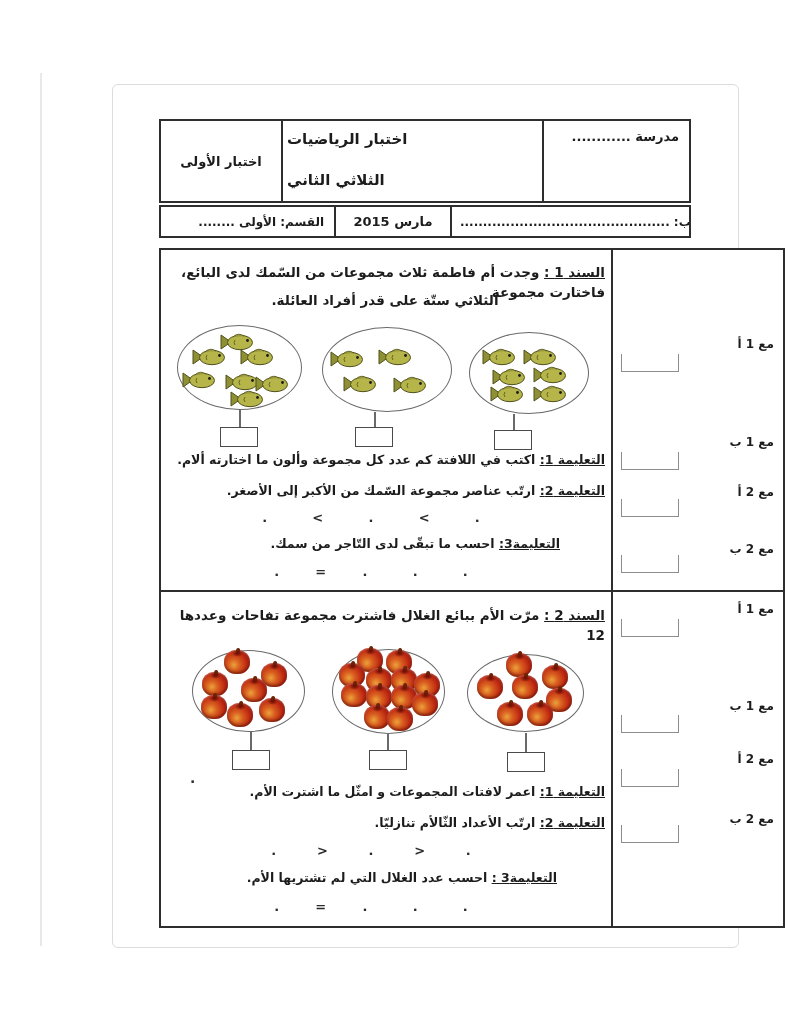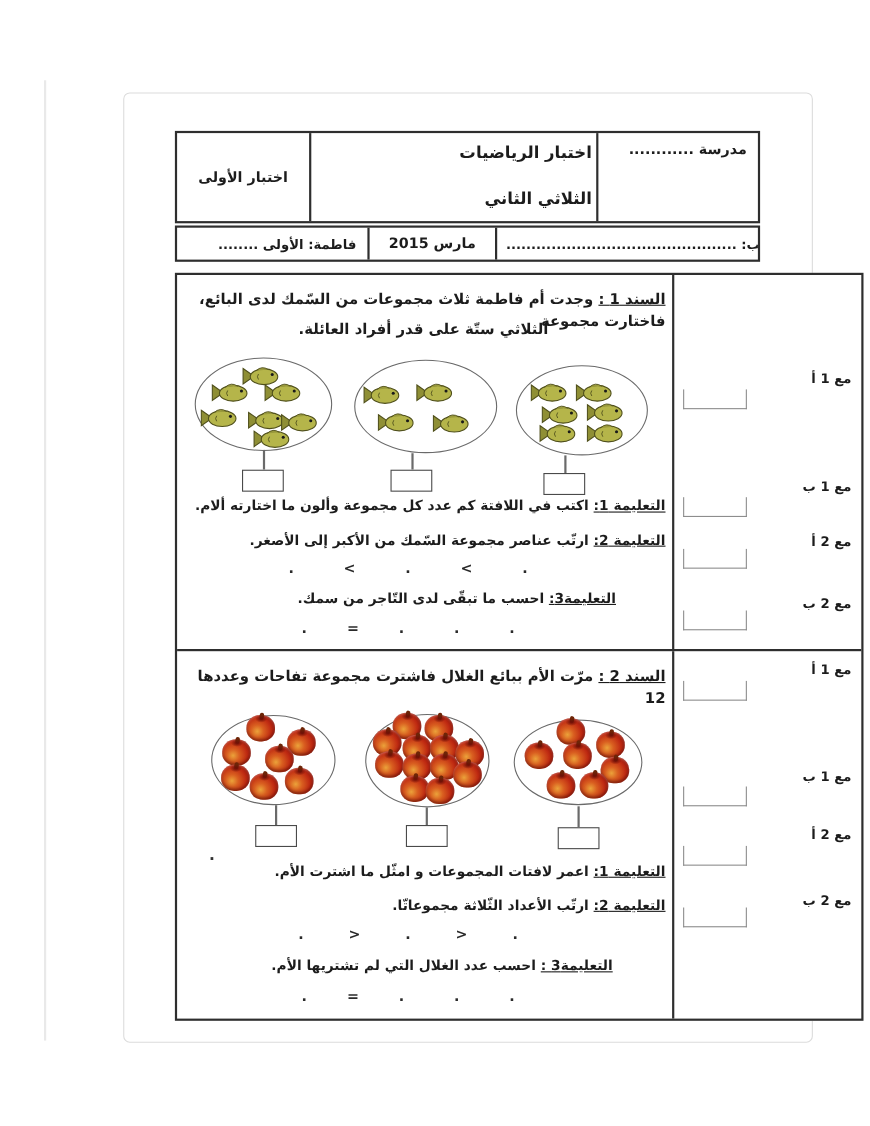--- a/index.html
+++ b/index.html
@@ -15,21 +15,21 @@
 
   
   .hrow1{position:absolute;left:159px;top:119px;width:532px;height:84px;
          border:2px solid #2e2e2e;box-sizing:border-box;display:flex;background:#fff;}
   .hrow2{position:absolute;left:159px;top:205px;width:532px;height:33px;
          border:2px solid #2e2e2e;box-sizing:border-box;display:flex;background:#fff;}
   .hc{box-sizing:border-box;direction:rtl;font-weight:bold;}
   .hc-year{width:120px;border-left:none;display:flex;align-items:center;justify-content:center;
            font-size:13px;}
   .hc-title{width:263px;border-left:2px solid #2e2e2e;border-right:2px solid #2e2e2e;
-            display:flex;flex-direction:column;align-items:flex-start;justify-content:space-between;
+            display:flex;flex-direction:column;align-items:flex-end;justify-content:space-between;
             padding:9px 4px 12px 4px;font-size:15px;}
   .hc-school{flex:1;text-align:right;padding:8px 10px;font-size:13px;}
   .hc-class{width:173px;display:flex;align-items:center;justify-content:flex-start;
             padding:0 10px;font-size:12px;}
   .hc-date{width:118px;border-left:2px solid #2e2e2e;border-right:2px solid #2e2e2e;
            display:flex;align-items:center;justify-content:center;font-size:13px;}
   .hc-name{flex:1;text-align:right;padding:0 8px;font-size:12px;display:flex;align-items:center;
            justify-content:flex-end;overflow:hidden;white-space:nowrap;}
 
   
@@ -81,21 +81,21 @@
 <div class="hrow1">
   <div class="hc hc-year">اختبار الأولى</div>
   <div class="hc hc-title">
     <div>اختبار الرياضيات</div>
     <div>الثلاثي الثاني</div>
   </div>
   <div class="hc hc-school">مدرسة ............</div>
 </div>
 
 <div class="hrow2">
-  <div class="hc hc-class">فاطمة:  الأولى ........</div>
+  <div class="hc hc-class">القسم:  الأولى ........</div>
   <div class="hc hc-date">مارس 2015</div>
   <div class="hc hc-name">الاسم و اللقب: ..............................................</div>
 </div>
 
 <div class="main">
 
   <div class="mrow r0 s0">
     <div class="cell-content" id="content-0">
       <div class="t1">
         <span class="underl">السند 1 :</span><span> وجدت أم فاطمة ثلاث مجموعات من السّمك لدى البائع، فاختارت مجموعة</span>
@@ -249,21 +249,21 @@
 
   <div class="mrow r1 s1">
     <div class="cell-content" id="content-1">
       <div class="t1">
         <span class="underl">السند 2 :</span><span> مرّت الأم ببائع الغلال فاشترت مجموعة تفاحات  وعددها 12</span>
       </div>
       <div class="stray-dot" style="left:29px;top:178px;">.</div>
       <div class="cmp">.         &gt;         .         &gt;         .</div>
       <div class="eq">.        =        .          .          .</div>
     <div class="instr" style="top: 190px;"><span class="underl">التعليمة 1:</span><span> اعمر لافتات المجموعات و امثّل ما اشترت الأم.</span></div>
-        <div class="instr" style="top: 221px;"><span class="underl">التعليمة 2:</span><span> ارتّب الأعداد الثّلاثة مجموعاتّا.</span></div>
+        <div class="instr" style="top: 221px;"><span class="underl">التعليمة 2:</span><span> ارتّب الأعداد الثّالأم تنازليّا.</span></div>
         <div class="instr" style="top: 276px; right: 54px;"><span class="underl">التعليمة3 :</span><span> احسب عدد الغلال التي لم تشتريها الأم.</span></div>
         <div class="oval" style="left: 31px; top: 58px; width: 113px; height: 82px;"></div>
         <div class="stem" style="left: 89px; top: 140px; height: 18px;"></div>
         <div class="lbox" style="left: 71px; top: 158px;"></div>
         <div class="apple" style="left: 63px; top: 58px;"></div>
         <div class="apple" style="left: 41px; top: 80px;"></div>
         <div class="apple" style="left: 100px; top: 71px;"></div>
         <div class="apple" style="left: 80px; top: 86px;"></div>
         <div class="apple" style="left: 40px; top: 103px;"></div>
         <div class="apple" style="left: 66px; top: 111px;"></div>

